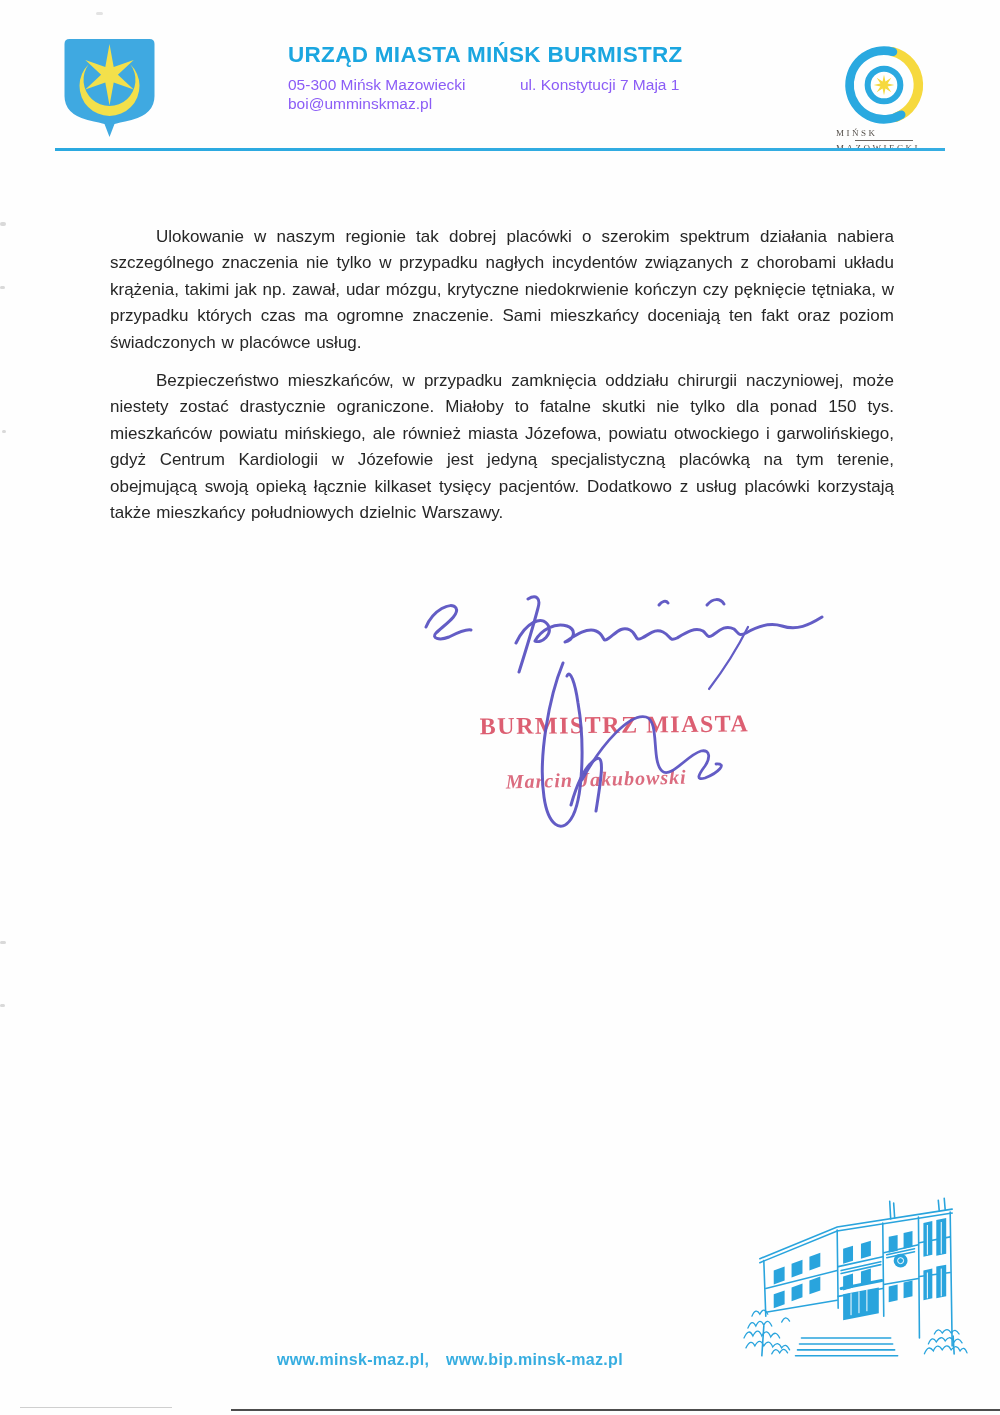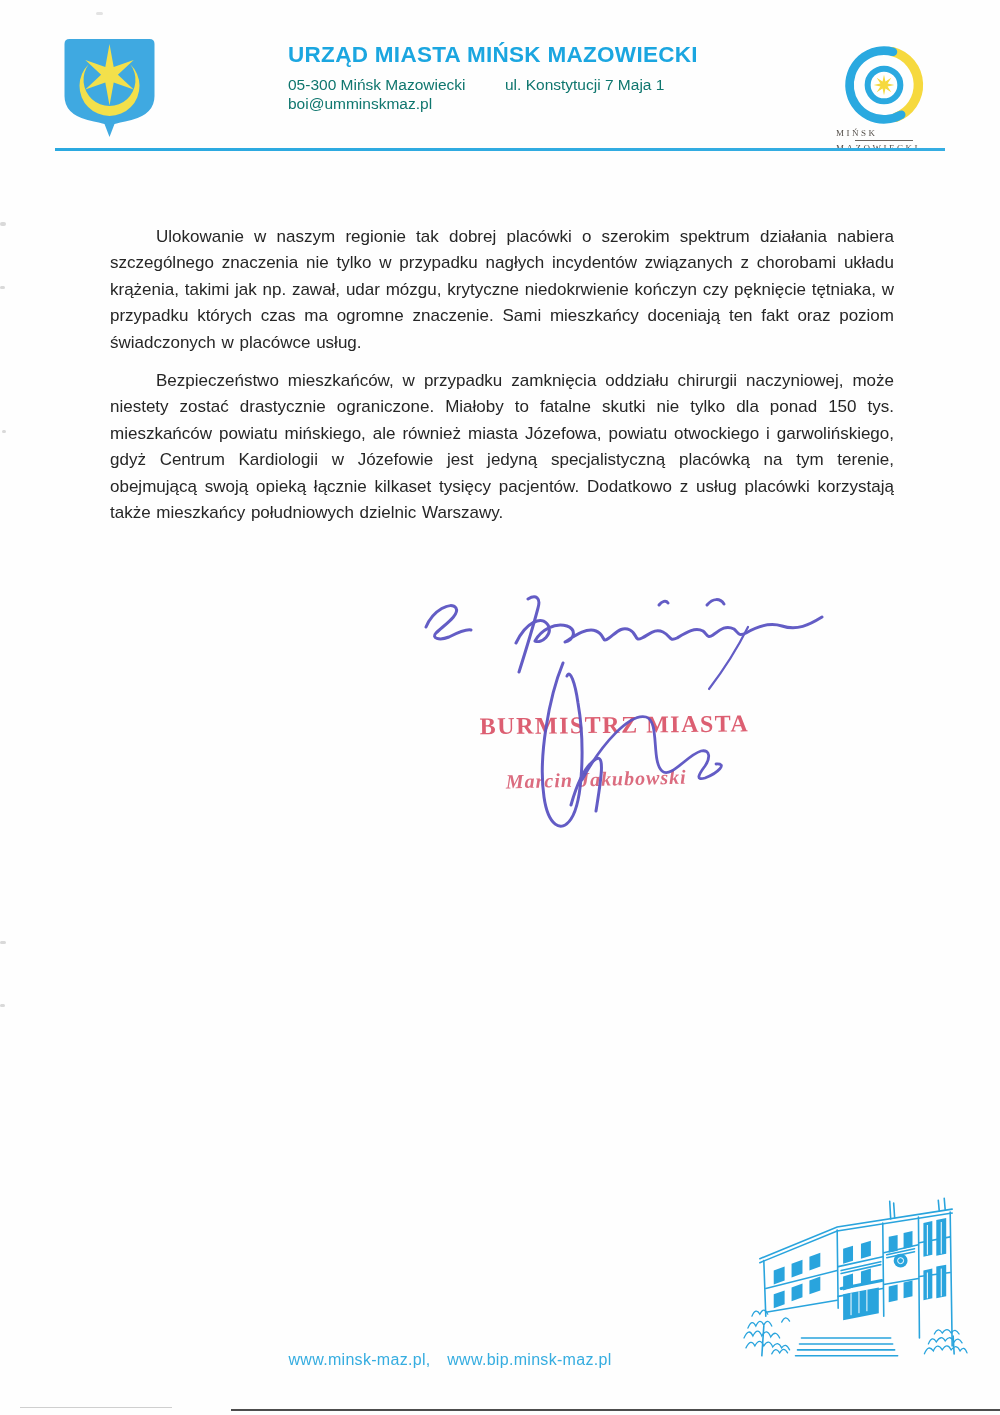--- a/index.html
+++ b/index.html
@@ -3,22 +3,22 @@
 <meta charset="utf-8">
 <style>
   html,body{margin:0;padding:0;background:#e8e8e8;}
   #page{position:relative;width:1000px;height:1415px;margin:0 auto;background:#fefefe;
         font-family:"Liberation Sans",sans-serif;overflow:hidden;}
 
   
   #coat-of-arms{position:absolute;left:57px;top:36px;width:105px;height:108px;}
   #header-text{position:absolute;left:288px;top:42px;width:560px;}
   .org-title{font-size:22.5px;font-weight:bold;color:#1ba6e0;letter-spacing:.3px;white-space:nowrap;}
-  .addr-grid{margin-top:7px;display:grid;grid-template-columns:217px auto;column-gap:0;
-             font-size:15.5px;line-height:19px;color:#0f766e;}
+  .addr-grid{margin-top:7px;display:grid;grid-template-columns:217px auto;column-gap:15px;
+             font-size:15.5px;line-height:19px;color:#8b5cf6;}
   .addr-cell{white-space:nowrap;}
   #city-logo{position:absolute;left:836px;top:42px;width:96px;text-align:left;}
   #city-logo svg{width:92px;height:86px;display:block;margin:0 auto;}
   .logo-caption{font-family:"Liberation Serif",serif;color:#55504b;font-size:9px;
                 letter-spacing:2.5px;line-height:10px;}
   .logo-caption .rule{border-top:1px solid #6b6560;width:58px;margin:2px auto;}
   #header-rule{position:absolute;left:55px;top:148px;width:890px;height:3px;
                background:linear-gradient(90deg,#2aa9e0,#35ade2);}
 
   
@@ -32,41 +32,41 @@
   .stamp-title{font-family:"Liberation Serif",serif;font-weight:bold;font-size:24px;
                letter-spacing:1.5px;opacity:.88;white-space:nowrap;}
   .stamp-name{font-family:"Liberation Serif",serif;font-style:italic;font-weight:bold;
               font-size:20px;letter-spacing:1px;color:#d5536a;opacity:.85;margin-top:29px;
               white-space:nowrap;transform:rotate(-1deg);}
   #signature-ink{position:absolute;left:410px;top:575px;width:560px;height:280px;}
 
   
   #building-sketch{position:absolute;left:742px;top:1196px;width:228px;height:166px;}
   #footer-links{position:absolute;left:0;top:1351px;width:900px;text-align:center;
-                font-size:16px;color:#36ade0;letter-spacing:.3px;}
+                font-size:16px;color:#36ade0;letter-spacing:.3px;font-weight:bold;}
   #footer-links span{margin:0 6px;cursor:pointer;}
   #bottom-edge-line{position:absolute;left:231px;right:0;top:1409px;height:2px;background:#4d4d4d;}
   #bottom-edge-line-faint{position:absolute;left:20px;top:1407px;width:152px;height:1px;background:#cfcfcf;}
 
   
   .speck{position:absolute;background:#d9d9d9;border-radius:2px;}
 </style>
 </head>
 <body>
 
 <div id="page">
 
   <svg id="coat-of-arms" viewBox="0 0 100 108">
     <path d="M10,3 H90 Q95,3 95,8 V60 Q95,78 72,84 Q58,87 55,88 L50,101 L45,88 Q42,87 28,84 Q5,78 5,60 V8 Q5,3 10,3 Z" fill="#3fa9e1"></path>
     <path d="M29.2,28.3 A30,30 0 1 0 70.8,28.3 A26,26 0 1 1 29.2,28.3 Z" fill="#f3e04b"></path>
     <polygon fill="#f3e04b" points="50,8 45.8,30.9 25.8,24 41.6,38.7 25.8,53.4 45.8,46.5 50,69.4 54.2,46.5 74.2,53.4 58.4,38.7 74.2,24 54.2,30.9"></polygon>
   </svg>
 
   <div id="header-text">
-    <div class="org-title">URZĄD MIASTA MIŃSK MAZOWIECKI</div>
+    <div class="org-title">URZĄD MIASTA MIŃSK BURMISTRZ</div>
     <div class="addr-grid">
       <div class="addr-cell">05-300  Mińsk Mazowiecki</div>
       <div class="addr-cell">ul. Konstytucji 7 Maja 1</div>
       <div class="addr-cell">boi@umminskmaz.pl</div>
     </div>
   </div>
 
   <div id="city-logo">
     <svg viewBox="0 0 100 100">
       <path d="M63.7,87.6 A40,40 0 0 0 60.4,11.4" fill="none" stroke="#f6d93e" stroke-width="11" stroke-linecap="round"></path>

